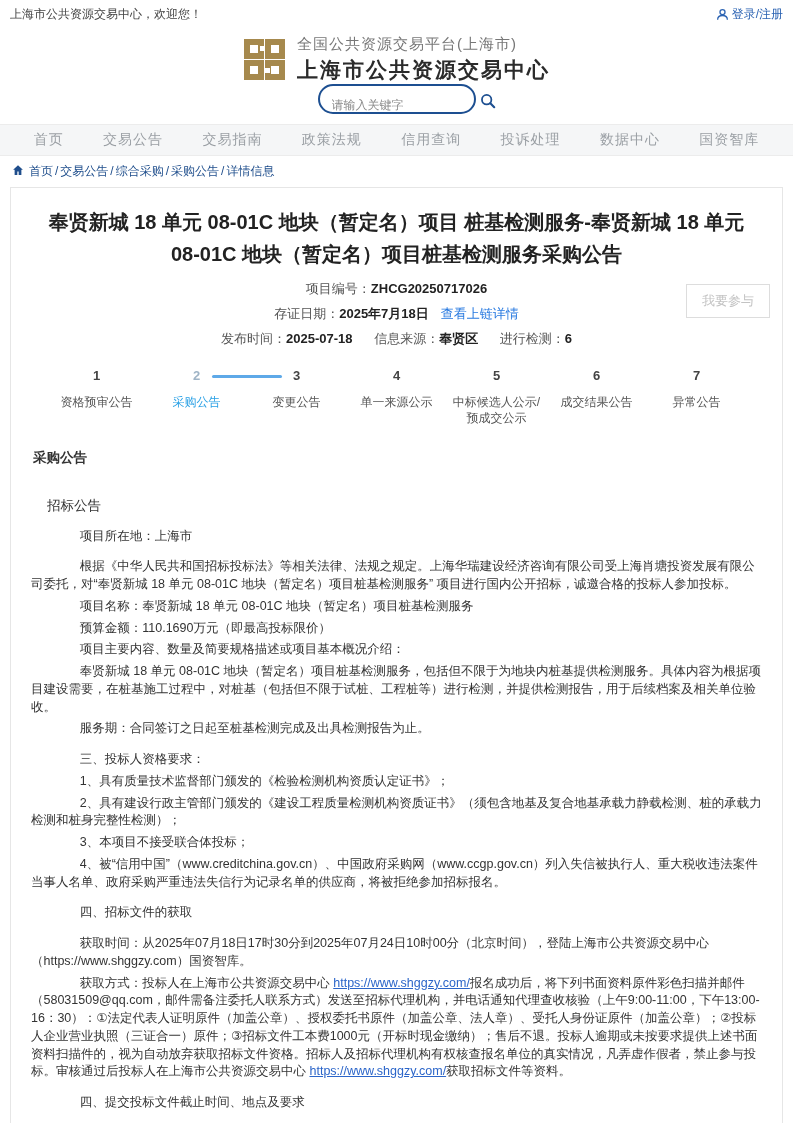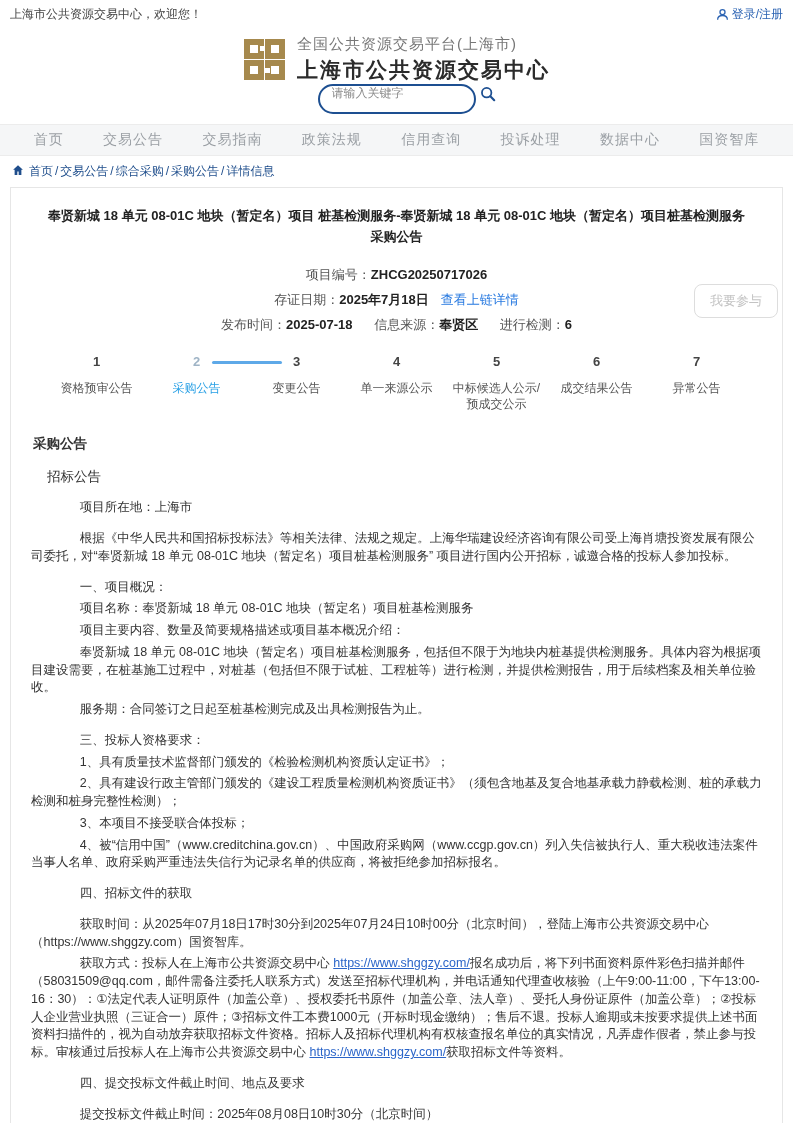--- a/index.html
+++ b/index.html
@@ -12,63 +12,63 @@
   .topbar { display:flex; justify-content:space-between; align-items:center;
     padding:6px 10px 4px; font-size:12px; color:#444; }
   .login-link { display:flex; align-items:center; gap:3px; color:#2d64b3; font-size:12px; cursor:pointer; }
   .login-link svg { display:block; }
   
   .header { display:flex; justify-content:space-between; align-items:center; padding:8px 12px 10px;flex-direction:column; }
   .brand { display:flex; align-items:center; gap:10px; }
   .brand-logo { width:44px; height:44px; flex:0 0 auto; }
   .brand-platform { font-size:15px; color:#777; letter-spacing:1px; }
   .brand-site { font-size:21px; font-weight:bold; color:#2b2b2b; letter-spacing:2px; margin-top:2px; }
-  .searchbox { display:flex; align-items:flex-start; border:2px solid #1d4f91; border-radius:16px;
+  .searchbox { display:flex; align-items:flex-end; border:2px solid #1d4f91; border-radius:16px;
     height:30px; width:158px; padding:0 8px 0 12px;gap:48px; }
   .searchbox input { border:none; outline:none; flex:1; width:100px; font-size:12px; color:#333;
     font-family:"Liberation Sans","DejaVu Sans",sans-serif; }
   .searchbox input::placeholder { color:#8a8a8a; }
   .search-btn { background:none; border:none; cursor:pointer; padding:0; display:flex; }
   
   .nav { display:flex; justify-content:space-around; align-items:center;
     background:#f5f6f7; border-top:1px solid #ececec; border-bottom:1px solid #ececec;
     height:32px; padding:0 14px; }
   .nav-item { font-size:14px; color:#9a9fa4; cursor:pointer; letter-spacing:1px; }
   
   .breadcrumb { display:flex; align-items:center; gap:2px; padding:7px 12px 5px; font-size:12px; color:#1f4e8c; }
   .breadcrumb svg { margin-right:3px; }
   .bc-item { color:#1f4e8c; cursor:pointer; }
   .bc-sep { color:#1f4e8c; margin:0 2px; }
   
   .content-box { position:relative; margin:2px 10px 4px; border:1px solid #e6e6e6;
     min-height:958px; padding:14px 0 16px; }
-  .detail-title { width:92%; margin:4px auto 18px; text-align:center; font-size:13px;
+  .detail-title { width:92%; margin:4px auto 10px; text-align:center; font-size:20px;
     font-weight:bold; color:#222; line-height:1.6; }
   .meta-line { text-align:center; font-size:13px; color:#555; margin:7px 0; }
   .meta-line .v { font-weight:bold; color:#222; }
   .chain-link { color:#2779e0; margin-left:12px; cursor:pointer; }
   .meta-line .sp { display:inline-block; width:18px; }
-  .participate-btn { position:absolute; right:4px; top:96px; background:#fff;
-    border:1px solid #ddd; border-radius:8px; color:#c3c3c3; font-size:13px;
+  .participate-btn { position:absolute; right:12px; top:96px; background:#fff;
+    border:1px solid #ddd; border-radius:0; color:#c3c3c3; font-size:13px;
     padding:7px 15px; cursor:pointer; font-family:inherit; }
   
   .steps { display:flex; width:700px; margin:20px auto 6px; }
   .step { flex:1; position:relative; text-align:center; cursor:pointer; }
   .step .num { font-size:13px; font-weight:bold; color:#444; margin-bottom:11px; }
   .step.active .num { color:#9fb4c6; }
   .step .lbl { font-size:12px; color:#555; line-height:1.35; padding:0 4px; }
   .step.active .lbl { color:#29a0e5; }
   .connector { position:absolute; top:7px; left:calc(50% + 15px); width:calc(100% - 30px);
     height:3px; background:#5ea9e8; border-radius:2px; }
   
   .announce-body { padding:6px 20px 10px; }
   .blk { font-size:12.5px; color:#333; line-height:1.42; margin:4px 0;
     text-indent:3.9em; overflow-wrap:anywhere; }
   .blk.h1 { font-weight:bold; font-size:13.5px; text-indent:0; margin:10px 0 8px 2px; }
-  .blk.h2 { font-size:13.5px; text-indent:0; margin:14px 0 12px 16px; }
+  .blk.h2 { font-size:13.5px; text-indent:0; margin:28px 0 12px 16px; }
   .blk.ph { margin-top:13px; }
   .lnk { color:#2b65c9; text-decoration:underline; cursor:pointer; }
 </style>
 </head>
 <body>
 
 <div class="topbar">
   <span>上海市公共资源交易中心，欢迎您！</span>
   <span class="login-link">
     <span>
@@ -182,22 +182,22 @@
         <div class="num">7</div>
         <div class="lbl">异常公告</div>
       </div>
     </div>
 
   <div class="announce-body" id="announce-body">
       <div class="blk h1"><span>采购公告</span></div>
       <div class="blk h2"><span>招标公告</span></div>
       <div class="blk ph"><span>项目所在地：上海市</span></div>
       <div class="blk ph"><span>根据《中华人民共和国招标投标法》等相关法律、法规之规定。上海华瑞建设经济咨询有限公司受上海肖塘投资发展有限公司委托，对“奉贤新城 18 单元 08-01C 地块（暂定名）项目桩基检测服务” 项目进行国内公开招标，诚邀合格的投标人参加投标。</span></div>
-      <div class="blk ph"><span>一、项目概况：</span></div>
       <div class="blk p"><span>项目名称：奉贤新城 18 单元 08-01C 地块（暂定名）项目桩基检测服务</span></div>
+      <div class="blk p"><span>预算金额：110.1690万元（即最高投标限价）</span></div>
       <div class="blk p"><span>项目主要内容、数量及简要规格描述或项目基本概况介绍：</span></div>
       <div class="blk p"><span>奉贤新城 18 单元 08-01C 地块（暂定名）项目桩基检测服务，包括但不限于为地块内桩基提供检测服务。具体内容为根据项目建设需要，在桩基施工过程中，对桩基（包括但不限于试桩、工程桩等）进行检测，并提供检测报告，用于后续档案及相关单位验收。</span></div>
       <div class="blk p"><span>服务期：合同签订之日起至桩基检测完成及出具检测报告为止。</span></div>
       <div class="blk ph"><span>三、投标人资格要求：</span></div>
       <div class="blk p"><span>1、具有质量技术监督部门颁发的《检验检测机构资质认定证书》；</span></div>
       <div class="blk p"><span>2、具有建设行政主管部门颁发的《建设工程质量检测机构资质证书》（须包含地基及复合地基承载力静载检测、桩的承载力检测和桩身完整性检测）；</span></div>
       <div class="blk p"><span>3、本项目不接受联合体投标；</span></div>
       <div class="blk p"><span>4、被“信用中国”（www.creditchina.gov.cn）、中国政府采购网（www.ccgp.gov.cn）列入失信被执行人、重大税收违法案件当事人名单、政府采购严重违法失信行为记录名单的供应商，将被拒绝参加招标报名。</span></div>
       <div class="blk ph"><span>四、招标文件的获取</span></div>
       <div class="blk ph"><span>获取时间：从2025年07月18日17时30分到2025年07月24日10时00分（北京时间），登陆上海市公共资源交易中心（https://www.shggzy.com）国资智库。</span></div>

